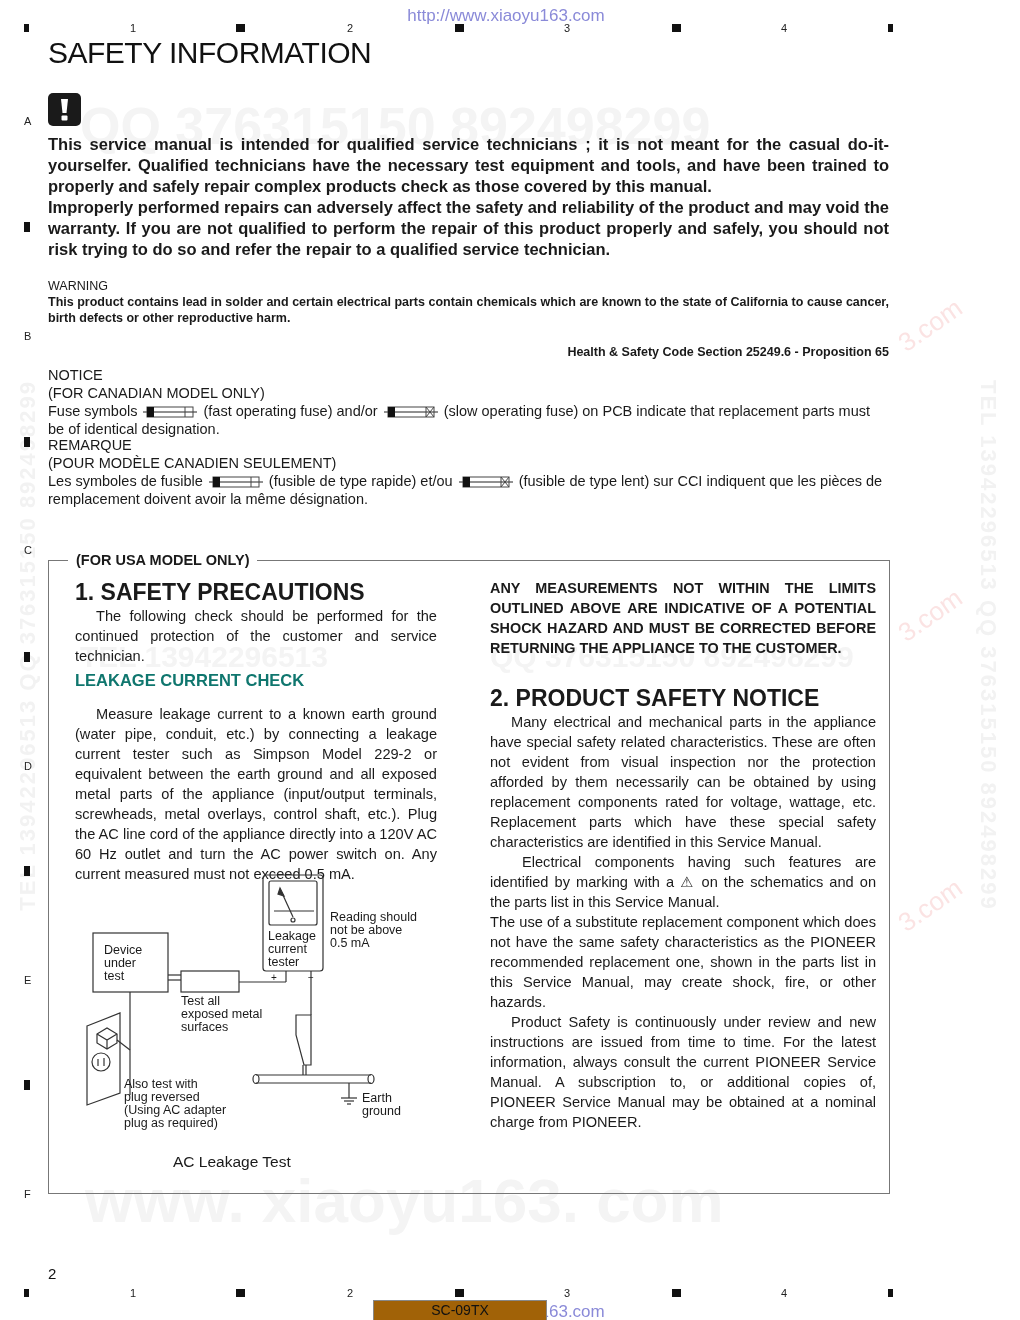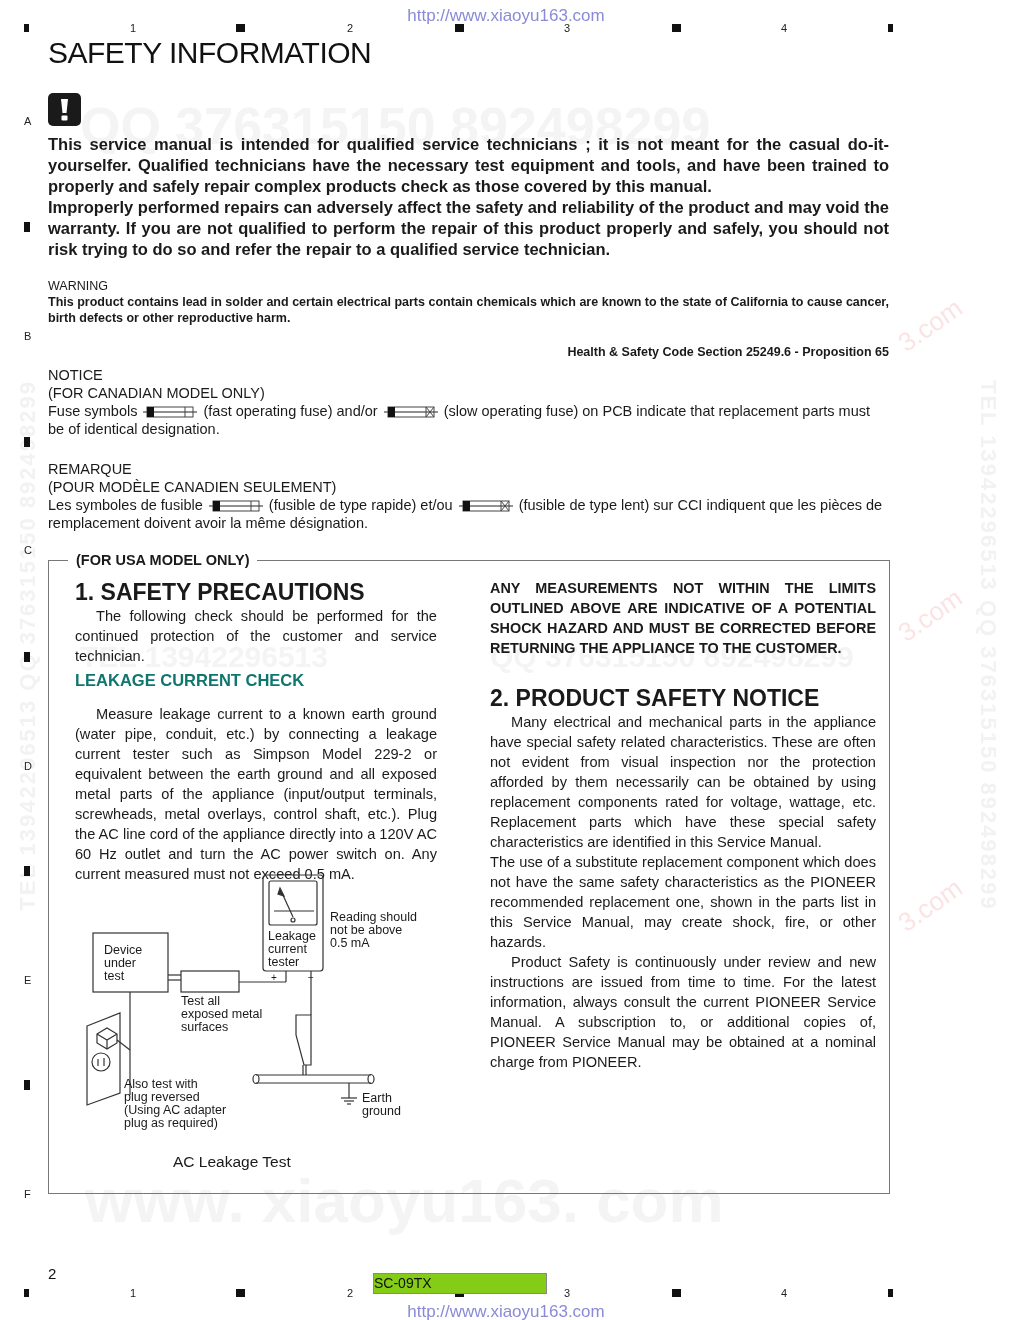--- a/index.html
+++ b/index.html
@@ -40,21 +40,21 @@
   .body-text { margin: 0; font-size: 14.6px; line-height: 20px; text-align: justify; color: #1a1a1a; }
   .indent { text-indent: 21px; }
   .indent2 { text-indent: 32px; }
   .caps { margin: 0; font-size: 14.4px; font-weight: bold; line-height: 20px; text-align: justify; color: #1a1a1a; }
 
   .diagram { position: absolute; left: 75px; top: 870px; width: 380px; height: 310px; }
   .diag-label { position: absolute; font-size: 12.5px; line-height: 13px; color: #1a1a1a; white-space: pre-line; }
   .diag-caption { position: absolute; left: 173px; top: 1153px; font-size: 15.5px; color: #1a1a1a; }
 
   .page-num { position: absolute; left: 48px; top: 1265px; font-size: 15px; color: #111; }
-  .model-box { position: absolute; left: 373px; top: 1273px; width: 172px; height: 19px; background: #84cc16; border: 1px solid #888; font-size: 14px; line-height: 19px; color: #111; }
+  .model-box { position: absolute; left: 373px; top: 1300px; width: 172px; height: 19px; background: #a16207; border: 1px solid #888; text-align: center; font-size: 14px; line-height: 19px; color: #111; }
 </style>
 </head>
 <body>
 
 <div class="wm-url" style="top:6px;">http://www.xiaoyu163.com</div>
 <div class="wm-big" style="left:80px; top:96px; font-size:52px;">QQ 376315150   892498299</div>
 <div class="wm-big" style="left:80px; top:640px; font-size:30px;">TEL 13942296513</div>
 <div class="wm-big" style="left:490px; top:640px; font-size:30px;">QQ 376315150   892498299</div>
 <div class="wm-big" style="left:85px; top:1165px; font-size:62px;">www. xiaoyu163. com</div>
 <div class="wm-vert" style="left:975px; top:380px;">TEL 13942296513  QQ 376315150  892498299</div>
@@ -137,21 +137,21 @@
         <rect x="4" y="1" width="46" height="10" fill="none" stroke="#444" stroke-width="1"></rect>
         <rect x="4" y="1" width="7" height="10" fill="#111"></rect>
         <line x1="42" y1="1" x2="42" y2="11" stroke="#444" stroke-width="1"></line>
         <line x1="42" y1="1" x2="50" y2="11" stroke="#444" stroke-width="1"></line>
         <line x1="50" y1="1" x2="42" y2="11" stroke="#444" stroke-width="1"></line>
       </svg>
       <span>(slow operating fuse) on PCB indicate that replacement parts must be of identical designation.</span>
     </div>
   </div>
 
-  <div class="notice" style="top:460px;">
+  <div class="notice" style="top:436px;">
     <div>REMARQUE</div>
     <div>(POUR MODÈLE CANADIEN SEULEMENT)</div>
     <div>
       <span>Les symboles de fusible</span>
       <svg class="fuse" width="54" height="12" viewBox="0 0 54 12">
         <line x1="0" y1="6" x2="54" y2="6" stroke="#222" stroke-width="1"></line>
         <rect x="4" y="1" width="46" height="10" fill="none" stroke="#444" stroke-width="1"></rect>
         <rect x="4" y="1" width="7" height="10" fill="#111"></rect>
         <line x1="42" y1="1" x2="42" y2="11" stroke="#444" stroke-width="1"></line>
       </svg>
@@ -248,20 +248,25 @@
 ground</div>
     <div class="diag-label" style="left:196px; top:101px; font-size:10px;">+</div>
     <div class="diag-label" style="left:233px; top:101px; font-size:10px;">−</div>
   </div>
   <div class="diag-caption">AC Leakage Test</div>
 
   <div class="col-right">
     <p class="caps">ANY MEASUREMENTS NOT WITHIN THE LIMITS OUTLINED ABOVE ARE INDICATIVE OF A POTENTIAL SHOCK HAZARD AND MUST BE CORRECTED BEFORE RETURNING THE APPLIANCE TO THE CUSTOMER.</p>
     <h2 class="h-sec" style="margin-top:26px;">2. PRODUCT SAFETY NOTICE</h2>
     <p class="body-text indent">Many electrical and mechanical parts in the appliance have special safety related characteristics. These are often not evident from visual inspection nor the protection afforded by them necessarily can be obtained by using replacement components rated for voltage, wattage, etc. Replacement parts which have these special safety characteristics are identified in this Service Manual.</p>
+    <p class="body-text indent2">
+      <span>Electrical components having such features are identified by marking with a</span>
+      <span>⚠</span>
+      <span>on the schematics and on the parts list in this Service Manual.</span>
+    </p>
     <p class="body-text">The use of a substitute replacement component which does not have the same safety characteristics as the PIONEER recommended replacement one, shown in the parts list in this Service Manual, may create shock, fire, or other hazards.</p>
     <p class="body-text indent">Product Safety is continuously under review and new instructions are issued from time to time. For the latest information, always consult the current PIONEER Service Manual. A subscription to, or additional copies of, PIONEER Service Manual may be obtained at a nominal charge from PIONEER.</p>
   </div>
 
   <div class="page-num">2</div>
   <div class="model-box">SC-09TX</div>
 </div>
 
 <div class="wm-url" style="top:1302px;">http://www.xiaoyu163.com</div>
 

